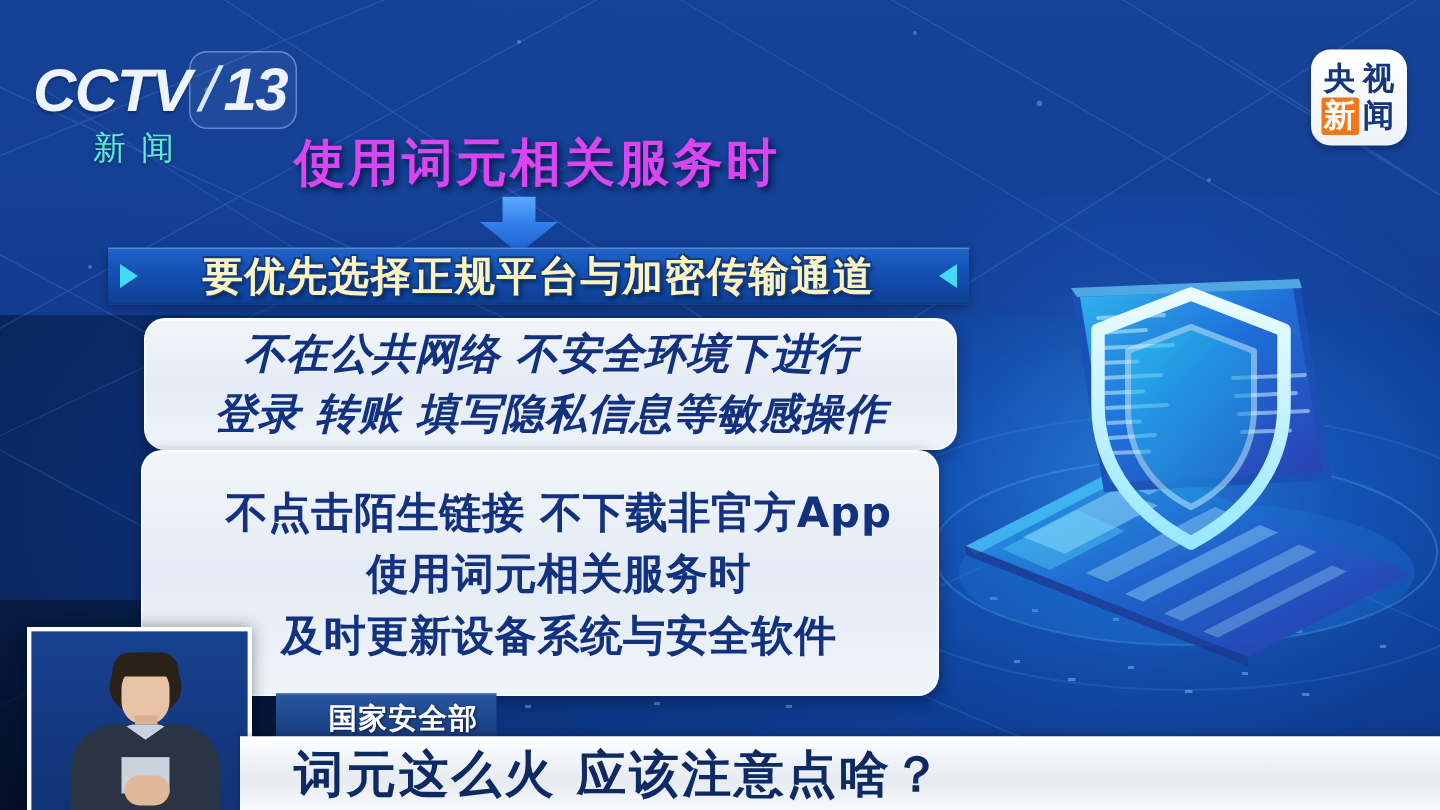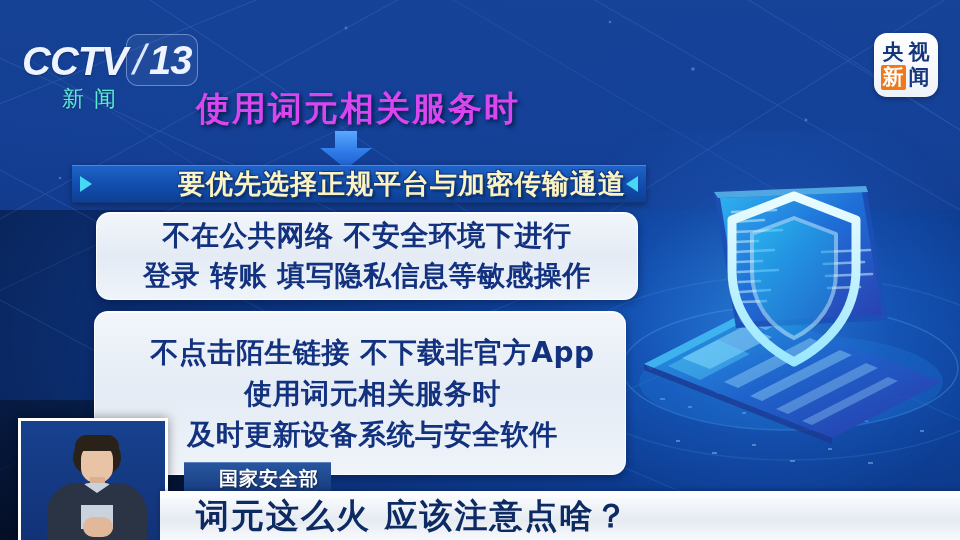--- a/index.html
+++ b/index.html
@@ -89,43 +89,43 @@
     background:linear-gradient(180deg,#1f63c8 0%,#1350b2 45%,#0d3f94 100%);
     border-top:1px solid rgba(140,195,255,.55);
     border-bottom:1px solid rgba(10,30,70,.6);
     display:flex;align-items:center;
     box-shadow:0 2px 6px rgba(0,0,0,.35);
   }
   .tri{width:0;height:0;flex:0 0 auto;}
   .tri-r{border-top:8px solid transparent;border-bottom:8px solid transparent;border-left:12px solid #46d8f5;margin-left:8px;}
   .tri-l{border-top:8px solid transparent;border-bottom:8px solid transparent;border-right:12px solid #46d8f5;margin-right:8px;}
   .banner-text{
-    flex:1;text-align:right;
+    flex:1;text-align:center;
     font-family:Liberation Serif, serif;font-weight:700;font-size:27px;letter-spacing:1px;
     color:#fbf3c2;
     text-shadow:1px 1px 0 #123a80, -1px 1px 0 #123a80, 1px -1px 0 #123a80, -1px -1px 0 #123a80, 2px 2px 3px rgba(0,0,0,.5);
     white-space:nowrap;
   }
 
   
   .card{
     position:absolute;
     background:linear-gradient(180deg,#f2f6fb 0%,#e4ebf4 50%,#eff4fa 100%);
     border-radius:14px;
     border:1px solid rgba(255,255,255,.85);
     box-shadow:0 3px 10px rgba(0,10,45,.45), inset 0 1px 0 rgba(255,255,255,.9);
     display:flex;flex-direction:column;align-items:center;justify-content:center;
   }
   .card-line{
     font-family:"DejaVu Sans",sans-serif;font-weight:700;
     color:#12317f;letter-spacing:.5px;white-space:nowrap;
   }
-  #card-1{left:96px;top:212px;width:542px;height:88px;}
+  #card-1{left:96px;top:212px;width:542px;height:88px;font-style:italic;}
   #card-1 .card-line{font-size:28px;line-height:40px;}
-  #card-2{left:94px;top:311px;width:532px;height:164px;padding-left:25px;}
+  #card-2{left:94px;top:300px;width:532px;height:164px;padding-left:25px;}
   #card-2 .card-line{font-size:28px;line-height:41px;}
 
   
   .laptop{position:absolute;left:626px;top:168px;width:334px;height:276px;}
 
   
   .lower-kicker{
     position:absolute;left:184px;top:462px;
     background:linear-gradient(180deg,#27569f 0%,#16387d 100%);
     padding:3px 12px 4px 12px;

